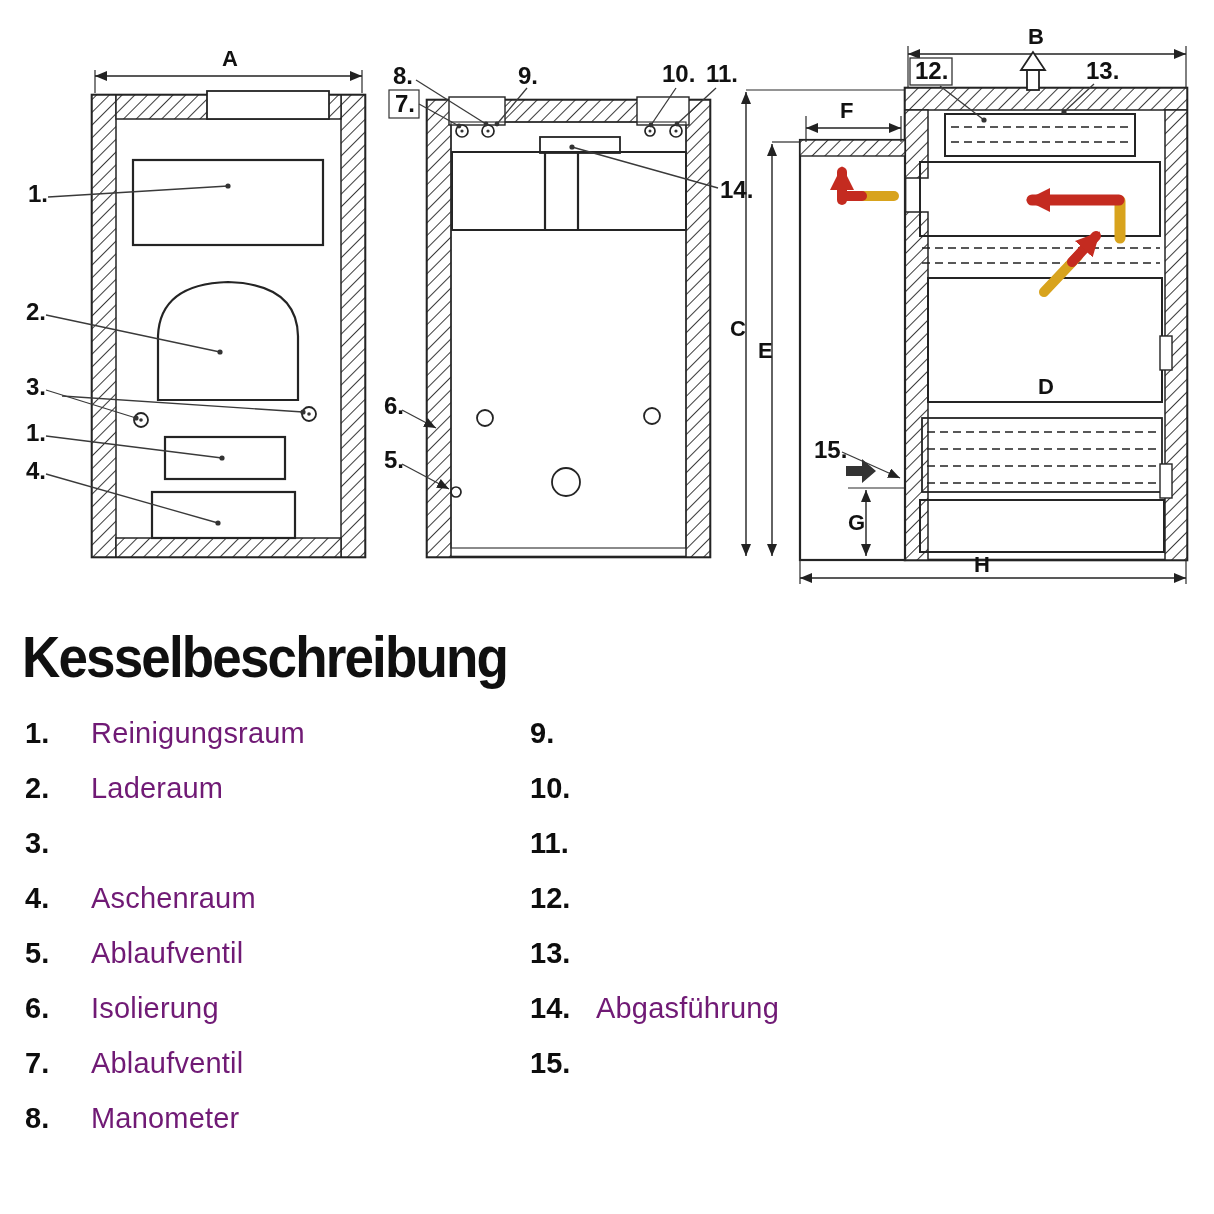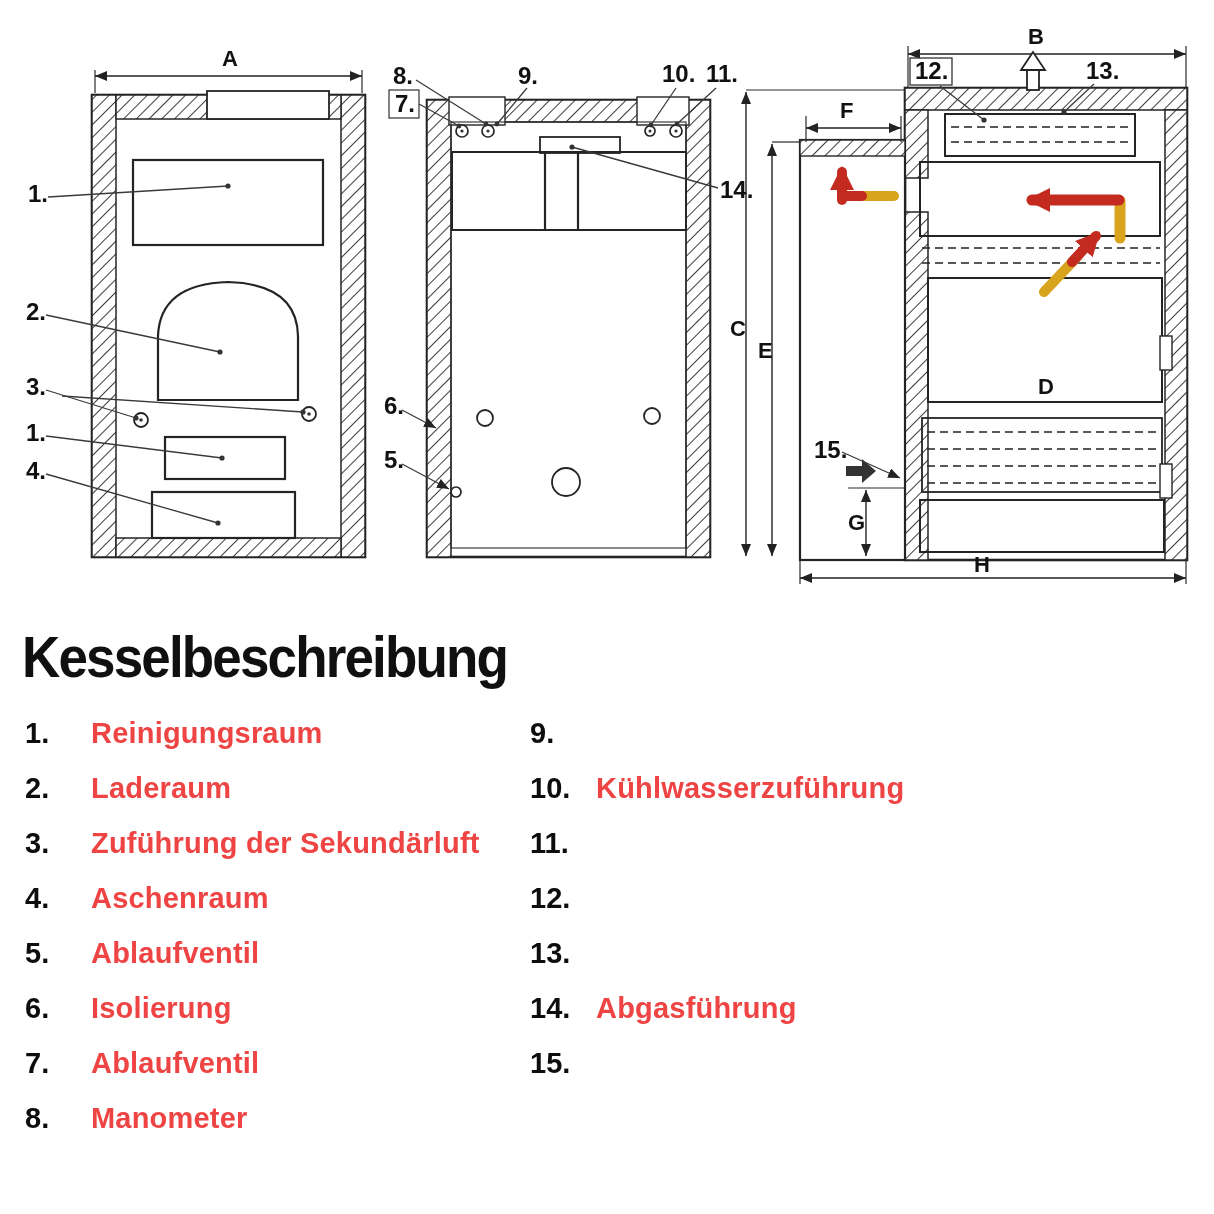--- a/index.html
+++ b/index.html
@@ -15,21 +15,21 @@
   .dash{stroke:#222222;stroke-width:1.6;stroke-dasharray:8 5;fill:none}
   .callout{font:600 24px "Liberation Sans",sans-serif;fill:#111}
   .dimlbl{font:600 22px "Liberation Sans",sans-serif;fill:#111}
   .dot{fill:#333}
   .title{font-size:57px;font-weight:800;letter-spacing:-2px;color:#101010;
     margin:24px 0 28px 22px;transform:scaleX(.93);transform-origin:left center;white-space:nowrap}
   .legend{display:grid;grid-template-columns:505px auto;padding-left:25px}
   .col{display:flex;flex-direction:column}
   .legend-item{display:flex;align-items:baseline;height:55px;font-size:29px;line-height:1.1}
   .legend-item .num{font-weight:700;width:66px;flex:none;color:#0d0d0d}
-  .legend-item .lbl{font-weight:700;color:#ef4444;letter-spacing:.2px}
+  .legend-item .lbl{font-weight:400;color:#701a75;letter-spacing:.2px}
 </style>
 </head>
 <body>
 
 <div class="page">
 
   <svg class="diagram" viewBox="0 0 1214 600">
     <defs>
       <pattern id="hatch" patternUnits="userSpaceOnUse" width="9" height="9" patternTransform="rotate(45)">
         <rect width="9" height="9" fill="#ffffff"></rect>
@@ -265,21 +265,20 @@
       <div class="legend-item">
         <span class="num">1.</span>
         <span class="lbl">Reinigungsraum</span>
       </div>
       <div class="legend-item">
         <span class="num">2.</span>
         <span class="lbl">Laderaum</span>
       </div>
       <div class="legend-item">
         <span class="num">3.</span>
-        <span class="lbl">Zuführung der Sekundärluft</span>
       </div>
       <div class="legend-item">
         <span class="num">4.</span>
         <span class="lbl">Aschenraum</span>
       </div>
       <div class="legend-item">
         <span class="num">5.</span>
         <span class="lbl">Ablaufventil</span>
       </div>
       <div class="legend-item">
@@ -294,21 +293,20 @@
         <span class="num">8.</span>
         <span class="lbl">Manometer</span>
       </div>
     </div>
     <div class="col">
       <div class="legend-item">
         <span class="num">9.</span>
       </div>
       <div class="legend-item">
         <span class="num">10.</span>
-        <span class="lbl">Kühlwasserzuführung</span>
       </div>
       <div class="legend-item">
         <span class="num">11.</span>
       </div>
       <div class="legend-item">
         <span class="num">12.</span>
       </div>
       <div class="legend-item">
         <span class="num">13.</span>
       </div>

